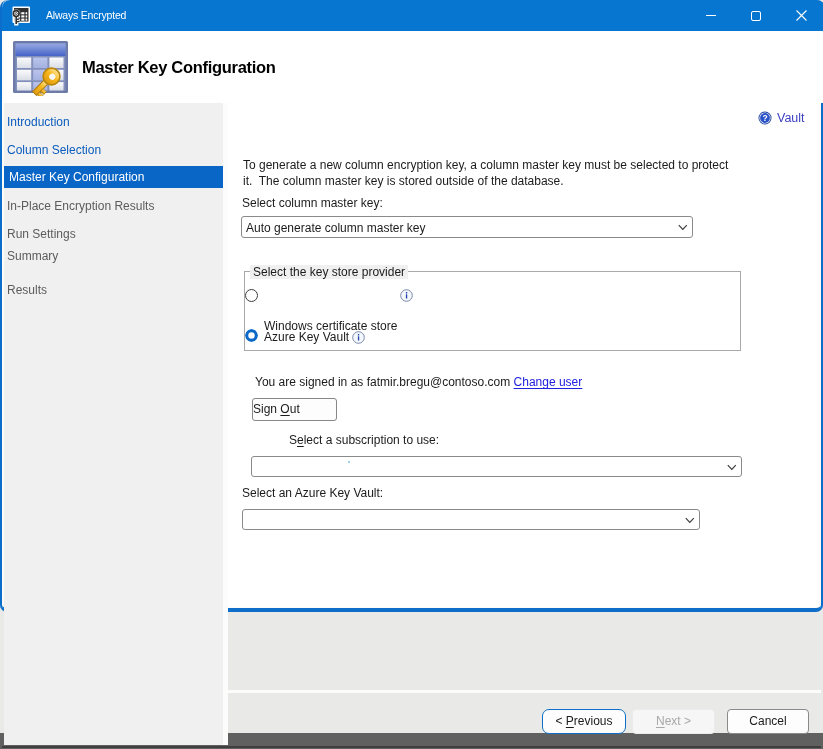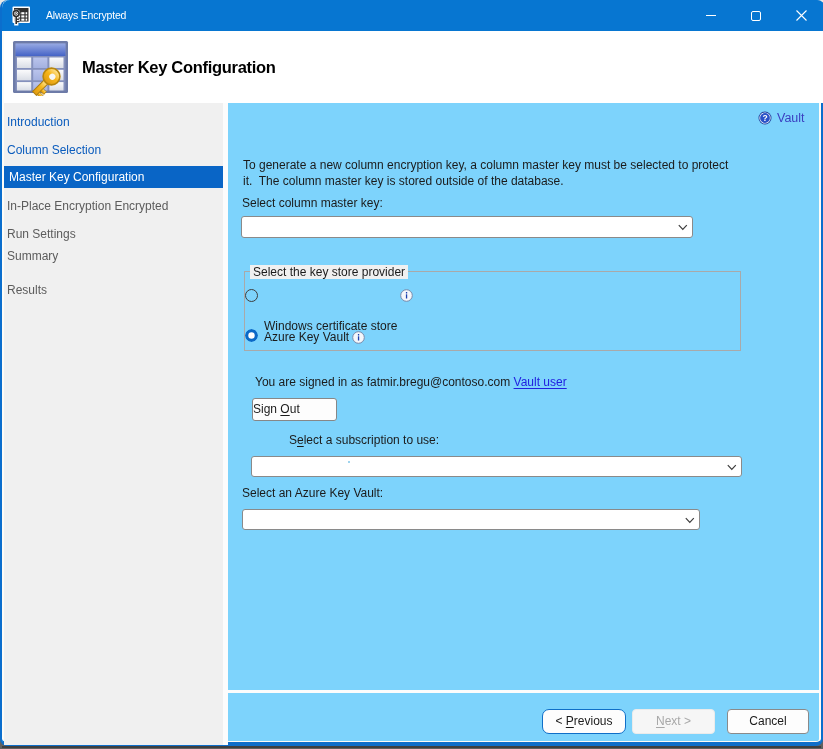--- a/index.html
+++ b/index.html
@@ -1,21 +1,21 @@
 <!DOCTYPE html>
 <html><head>
 <meta charset="utf-8">
 <style>
   * { margin:0; padding:0; box-sizing:border-box; }
   html,body { width:823px; height:749px; overflow:hidden; }
   body { background:#e9e9e7; font-family:"Liberation Sans", sans-serif; }
   #win {
-    position:absolute; left:0; top:0; width:823px; height:746px;
+    position:absolute; left:0; top:0; width:823px; height:612px;
     border-radius:8px 8px 7px 7px;
-    background:#7dd3fc;
+    background:#ffffff;
     border-left:2px solid #0b6ecd;
     border-right:2px solid #0b6ecd;
     border-bottom:4px solid #0e6ec9;
     box-shadow: inset 2px -1px 0 #fdfcf7, inset -2px 0 0 #fdfcf7;
   }
   #backdrop-bottom { position:absolute; left:0; top:733px; width:823px; height:16px; background:#606060; } #darkline { position:absolute; left:2px; top:746px; width:819px; height:2px; background:#3f3f3f; z-index:5; }
   
   #titlebar { position:absolute; left:0; top:0; width:823px; height:31px; background:#0776d1; border-radius:8px 8px 0 0; }
   #titlebar .title { position:absolute; left:44px; top:0; height:31px; line-height:30px; color:#ffffff; font-size:10.5px; letter-spacing:-0.2px; }
   #tbicon { position:absolute; left:10px; top:6px; }
@@ -143,38 +143,39 @@
     <div id="htitle">Master Key Configuration</div>
   </div>
 
   <div id="sidebar"></div>
   <div id="divider"></div>
   <div class="nav blue" style="top:115px;">Introduction</div>
   <div class="nav blue" style="top:143px;">Column Selection</div>
   <div id="navsel">
       <span>Master Key Configuration</span>
     </div>
-  <div class="nav gray" style="top:199px;">In-Place Encryption Encrypted</div>
+  <div class="nav gray" style="top:199px;">In-Place Encryption Results</div>
   <div class="nav gray" style="top:227px;">Run Settings</div>
   <div class="nav gray" style="top:249px;">Summary</div>
   <div class="nav gray" style="top:283px;">Results</div>
 
   <div id="help">
     <svg width="14" height="14" viewBox="0 0 14 14">
       <circle cx="7" cy="7" r="6.5" fill="#1b3f9e"></circle>
       <circle cx="7" cy="7" r="5.6" fill="#fff"></circle>
       <circle cx="7" cy="7" r="4.9" fill="#2a52c8"></circle>
       <text x="7" y="10" font-size="8.5" font-weight="bold" fill="#fff" text-anchor="middle" font-family="Liberation Sans">?</text>
     </svg>
     <span>Vault</span>
   </div>
   <div class="txt" style="left:241px; top:158px;">To generate a new column encryption key, a column master key must be selected to protect</div>
   <div class="txt" style="left:241px; top:174px;">it.&nbsp; The column master key is stored outside of the database.</div>
   <div class="txt" style="left:240px; top:196px;">Select column master key:</div>
   <div class="combo" style="left:239px; top:216px; width:452px; height:22px;">
+    <span class="cv">Auto generate column master key</span>
     <svg class="chev" style="right:4px; top:7px;" width="10" height="8">
         <path d="M0.8 1.2 L4.8 5.4 L8.8 1.2" stroke="#3d3d3d" stroke-width="1.2" fill="none"></path>
       </svg>
   </div>
   <div id="groupbox"></div>
   <div id="gblegend">Select the key store provider</div>
   <div class="radio off" style="left:243px; top:289px;"></div>
   <div class="txt" style="left:262px; top:289px;margin-top:30px;">Windows certificate store</div>
   <svg class="info" style="left:398px; top:289px;" width="13" height="13" viewBox="0 0 13 13">
     <circle cx="6.5" cy="6.5" r="5.8" fill="#f4f7fb" stroke="#7a8aaa" stroke-width="1"></circle>
@@ -184,21 +185,21 @@
   <svg class="radio on" style="left:243px; top:329px; position:absolute;" width="13" height="13" viewBox="0 0 13 13">
     <circle cx="6.5" cy="6.5" r="6.5" fill="#0b69c7"></circle>
     <circle cx="6.5" cy="6.5" r="3.2" fill="#fff"></circle>
   </svg>
   <div class="txt" style="left:262px; top:330px;">Azure Key Vault</div>
   <svg class="info" style="left:350px; top:331px;" width="13" height="13" viewBox="0 0 13 13">
     <circle cx="6.5" cy="6.5" r="5.8" fill="#f4f7fb" stroke="#7a8aaa" stroke-width="1"></circle>
     <rect x="5.9" y="5.3" width="1.3" height="4.2" fill="#1b3fae"></rect>
     <rect x="5.9" y="3" width="1.3" height="1.5" fill="#1b3fae"></rect>
   </svg>
-  <div class="txt" style="left:253px; top:375px;">You are signed in as fatmir.bregu@contoso.com <a class="lnk">Vault user</a></div>
+  <div class="txt" style="left:253px; top:375px;">You are signed in as fatmir.bregu@contoso.com <a class="lnk">Change user</a></div>
   <div id="signout">Sign <u class="mn">O</u>ut</div>
   <div class="txt" style="left:243px; top:433px;margin-left:44px;">S<u class="mn">e</u>lect a subscription to use:</div>
   <div class="combo" style="left:249px; top:456px; width:491px; height:21px;">
     <span class="cv" style="left:96px; top:4px; width:2px; height:2px; background:#9fd4ee;"></span>
     <svg class="chev" style="right:4px; top:7px;" width="10" height="8">
         <path d="M0.8 1.2 L4.8 5.4 L8.8 1.2" stroke="#3d3d3d" stroke-width="1.2" fill="none"></path>
       </svg>
   </div>
   <div class="txt" style="left:240px; top:486px;text-align:right;">Select an Azure Key Vault:</div>
   <div class="combo" style="left:240px; top:509px; width:458px; height:21px;">

